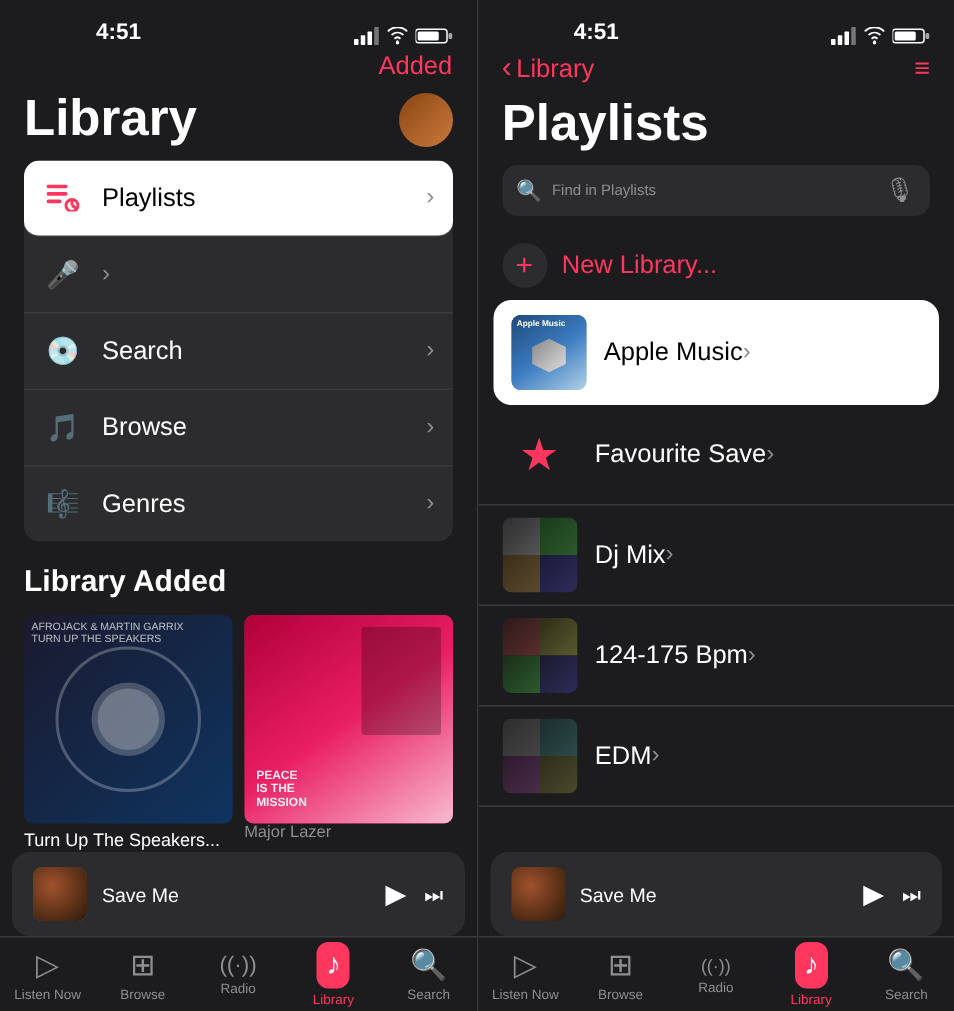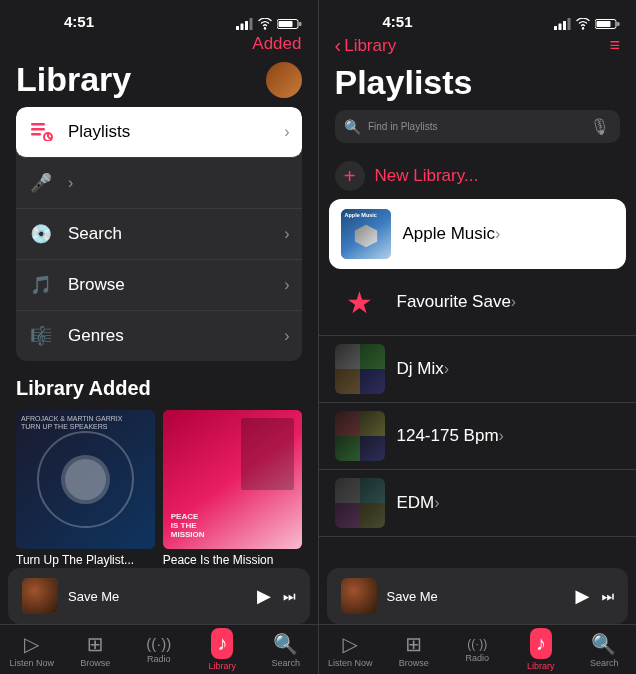--- a/index.html
+++ b/index.html
@@ -540,30 +540,29 @@
   <div class="recently-added-title">Library Added</div>
 
   <div class="album-grid">
     <div class="album-card">
       <div class="album-art album-art-1">
         <div style="position:absolute;top:0;left:0;right:0;bottom:0;background:linear-gradient(135deg,#1a1a2e,#0f3460);"></div>
         <div style="position:absolute;width:70%;height:70%;border-radius:50%;border:2px solid rgba(255,255,255,0.25);top:15%;left:15%;"></div>
         <div style="position:absolute;width:35%;height:35%;border-radius:50%;background:rgba(200,200,200,0.3);top:32.5%;left:32.5%;"></div>
         <div style="position:absolute;top:5px;left:5px;font-size:7px;color:rgba(255,255,255,0.7);line-height:1.2;">AFROJACK &amp; MARTIN GARRIX<br>TURN UP THE SPEAKERS</div>
       </div>
-      <div class="album-label">Turn Up The Playlist...</div>
+      <div class="album-label">Turn Up The Speakers...</div>
       <div class="album-sublabel">Afrojack &amp; Martin Garrix</div>
     </div>
     <div class="album-card">
       <div class="album-art" style="background:linear-gradient(135deg,#c2185b,#e91e63);position:relative;">
         <div style="position:absolute;inset:0;background:linear-gradient(145deg,#b0003a,#e91e63,#f8bbd0);"></div>
         <div style="position:absolute;top:8px;right:8px;width:38%;height:52%;background:rgba(0,0,0,0.25);border-radius:2px;"></div>
         <div style="position:absolute;bottom:10px;left:8px;font-size:8px;color:rgba(255,255,255,0.9);font-weight:700;">PEACE<br>IS THE<br>MISSION</div>
       </div>
-      <div class="album-label">Peace Is the Mission</div>
       <div class="album-sublabel">Major Lazer</div>
     </div>
   </div>
 
   <div class="mini-player">
     <div class="mini-player-art">
       <div style="width:100%;height:100%;background:radial-gradient(circle at 35% 35%,#a0522d,#2d1a0a);border-radius:6px;"></div>
     </div>
     <div class="mini-player-text">
       <div class="mini-player-title">Save Me</div>

